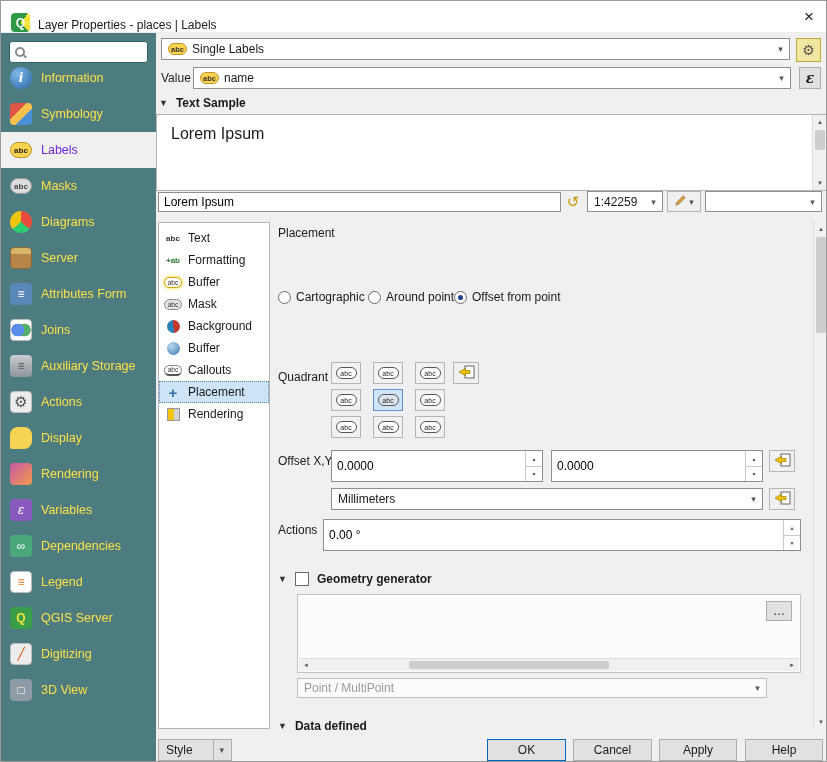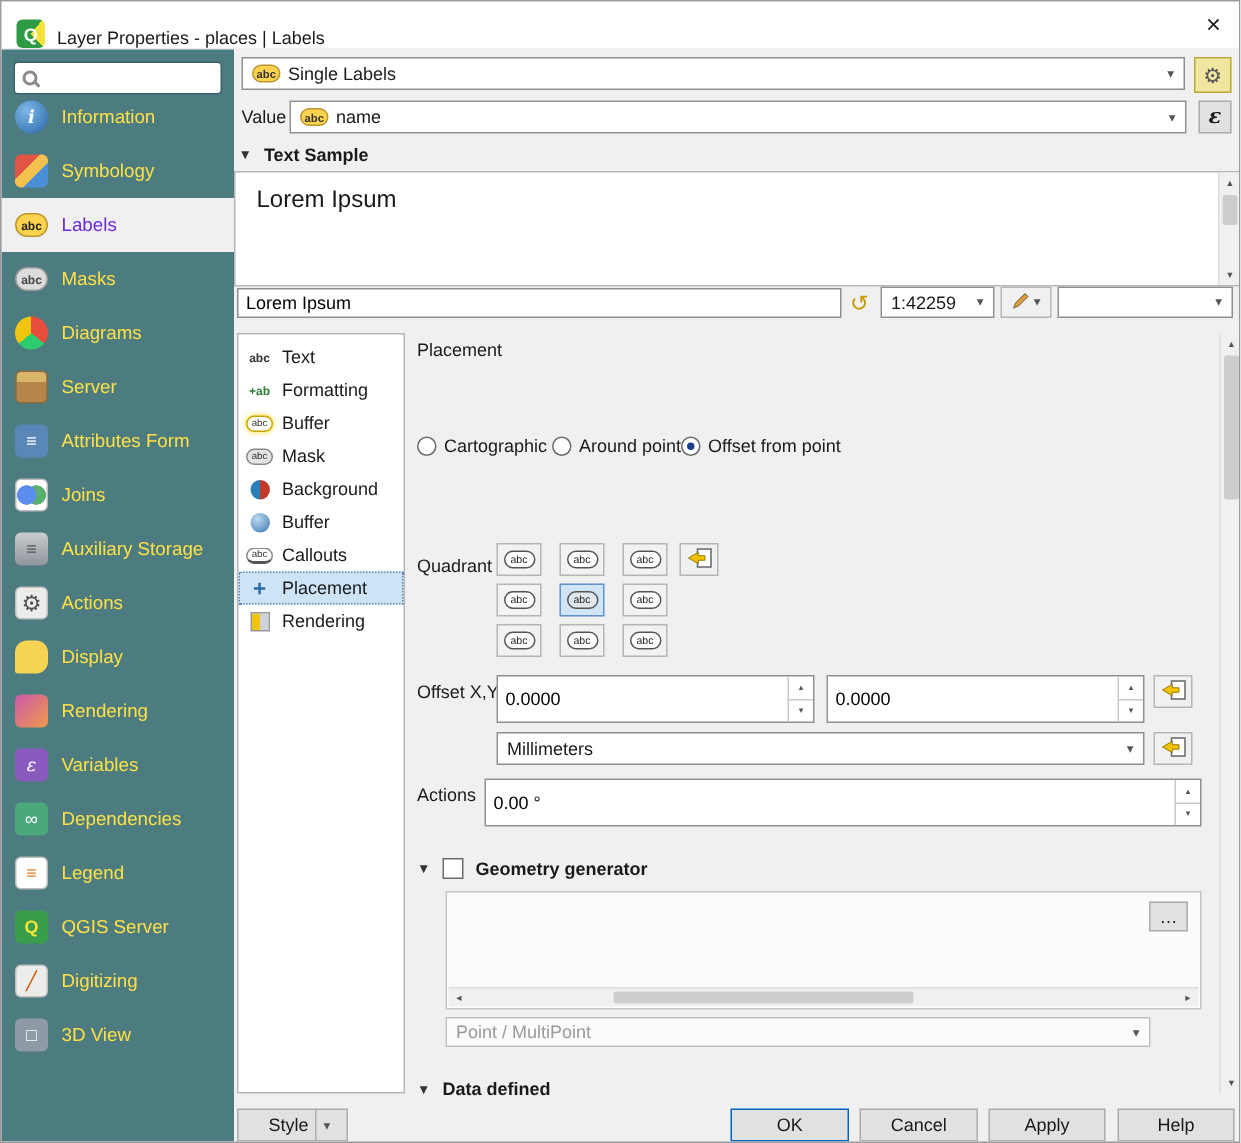--- a/index.html
+++ b/index.html
@@ -461,21 +461,21 @@
       <span class="bold">Data defined</span>
     </div>
   </div>
 
   <div class="vscroll" style="left:812px;top:221px;height:507px">
     <span class="sa top">▴</span>
     <span class="sthumb" style="top:15px;height:96px"></span>
     <span class="sa bot">▾</span>
   </div>
 
-  <div class="btn" style="left:157px;top:738px;width:74px;justify-content:space-between;padding:0 20px">
+  <div class="btn" style="left:157px;top:738px;width:74px;justify-content:space-between;padding:0 7px">
     <span>Style</span>
     <span style="margin-left:auto;font-size:9px;color:#555;border-left:1px solid #adadad;padding-left:5px;height:100%;display:flex;align-items:center">▾</span>
   </div>
   <div class="btn default" style="left:486px;top:738px;width:79px">OK</div>
   <div class="btn" style="left:572px;top:738px;width:79px">Cancel</div>
   <div class="btn" style="left:658px;top:738px;width:78px">Apply</div>
   <div class="btn" style="left:744px;top:738px;width:78px">Help</div>
 
 </div>
 

